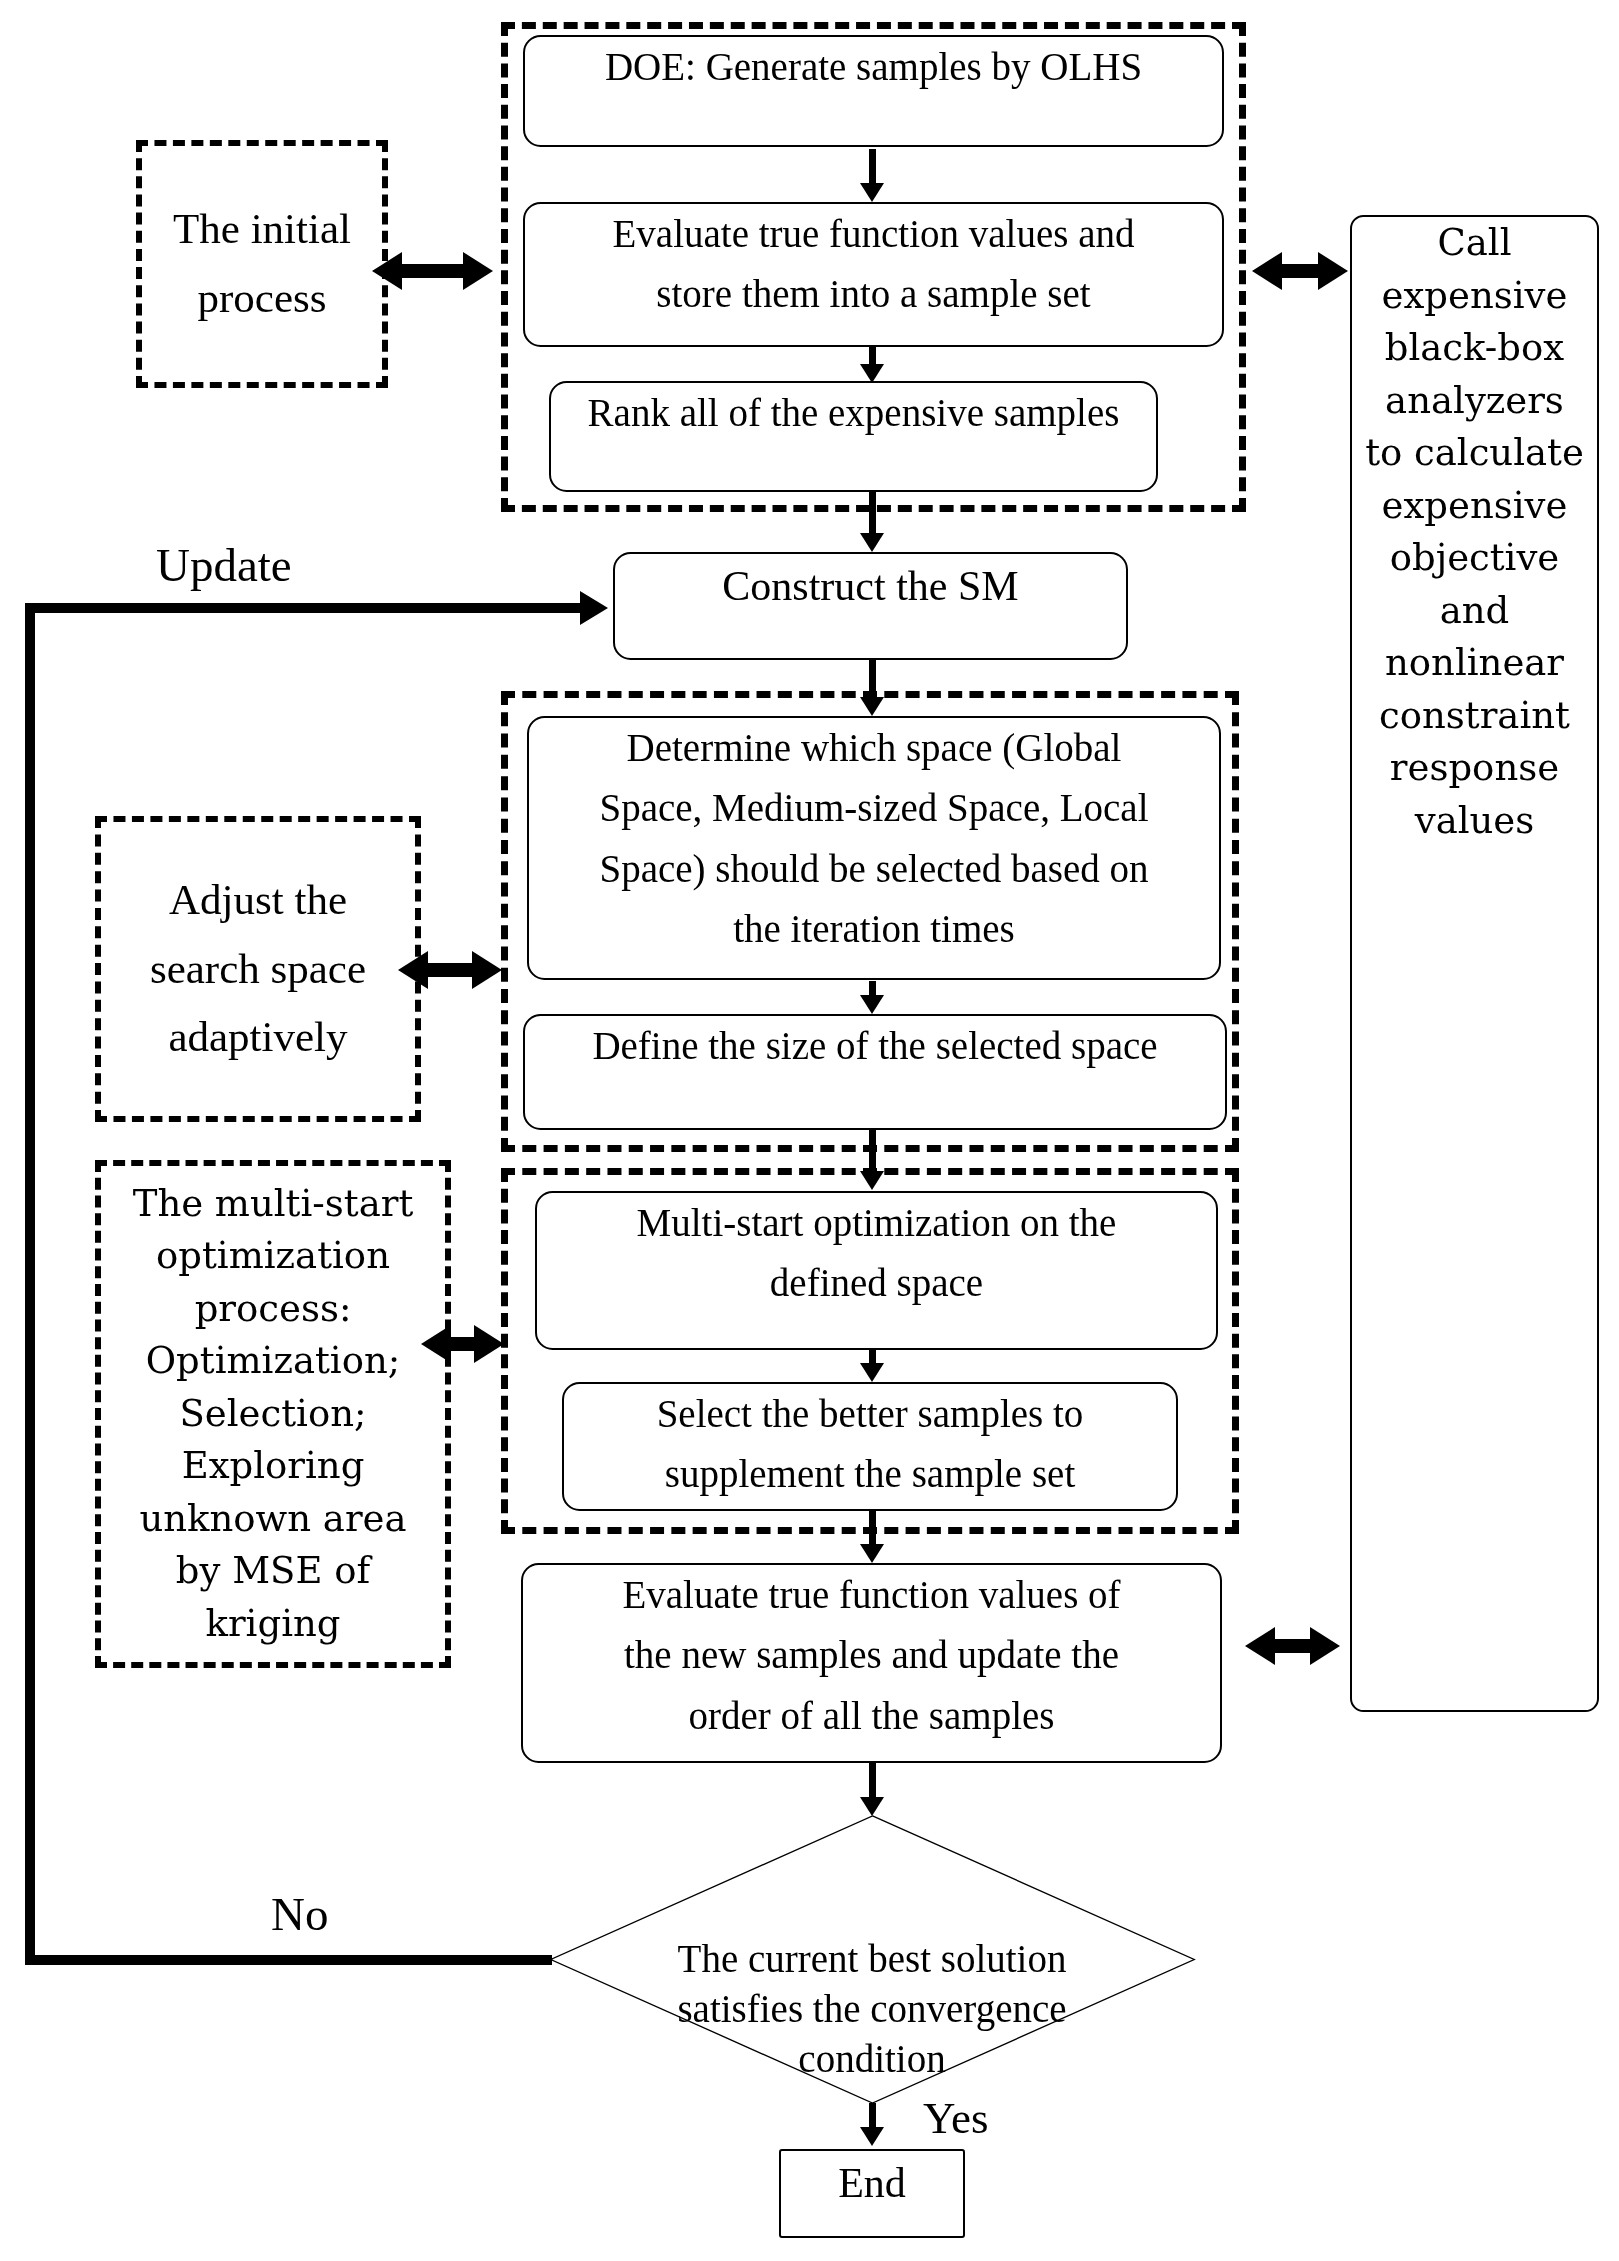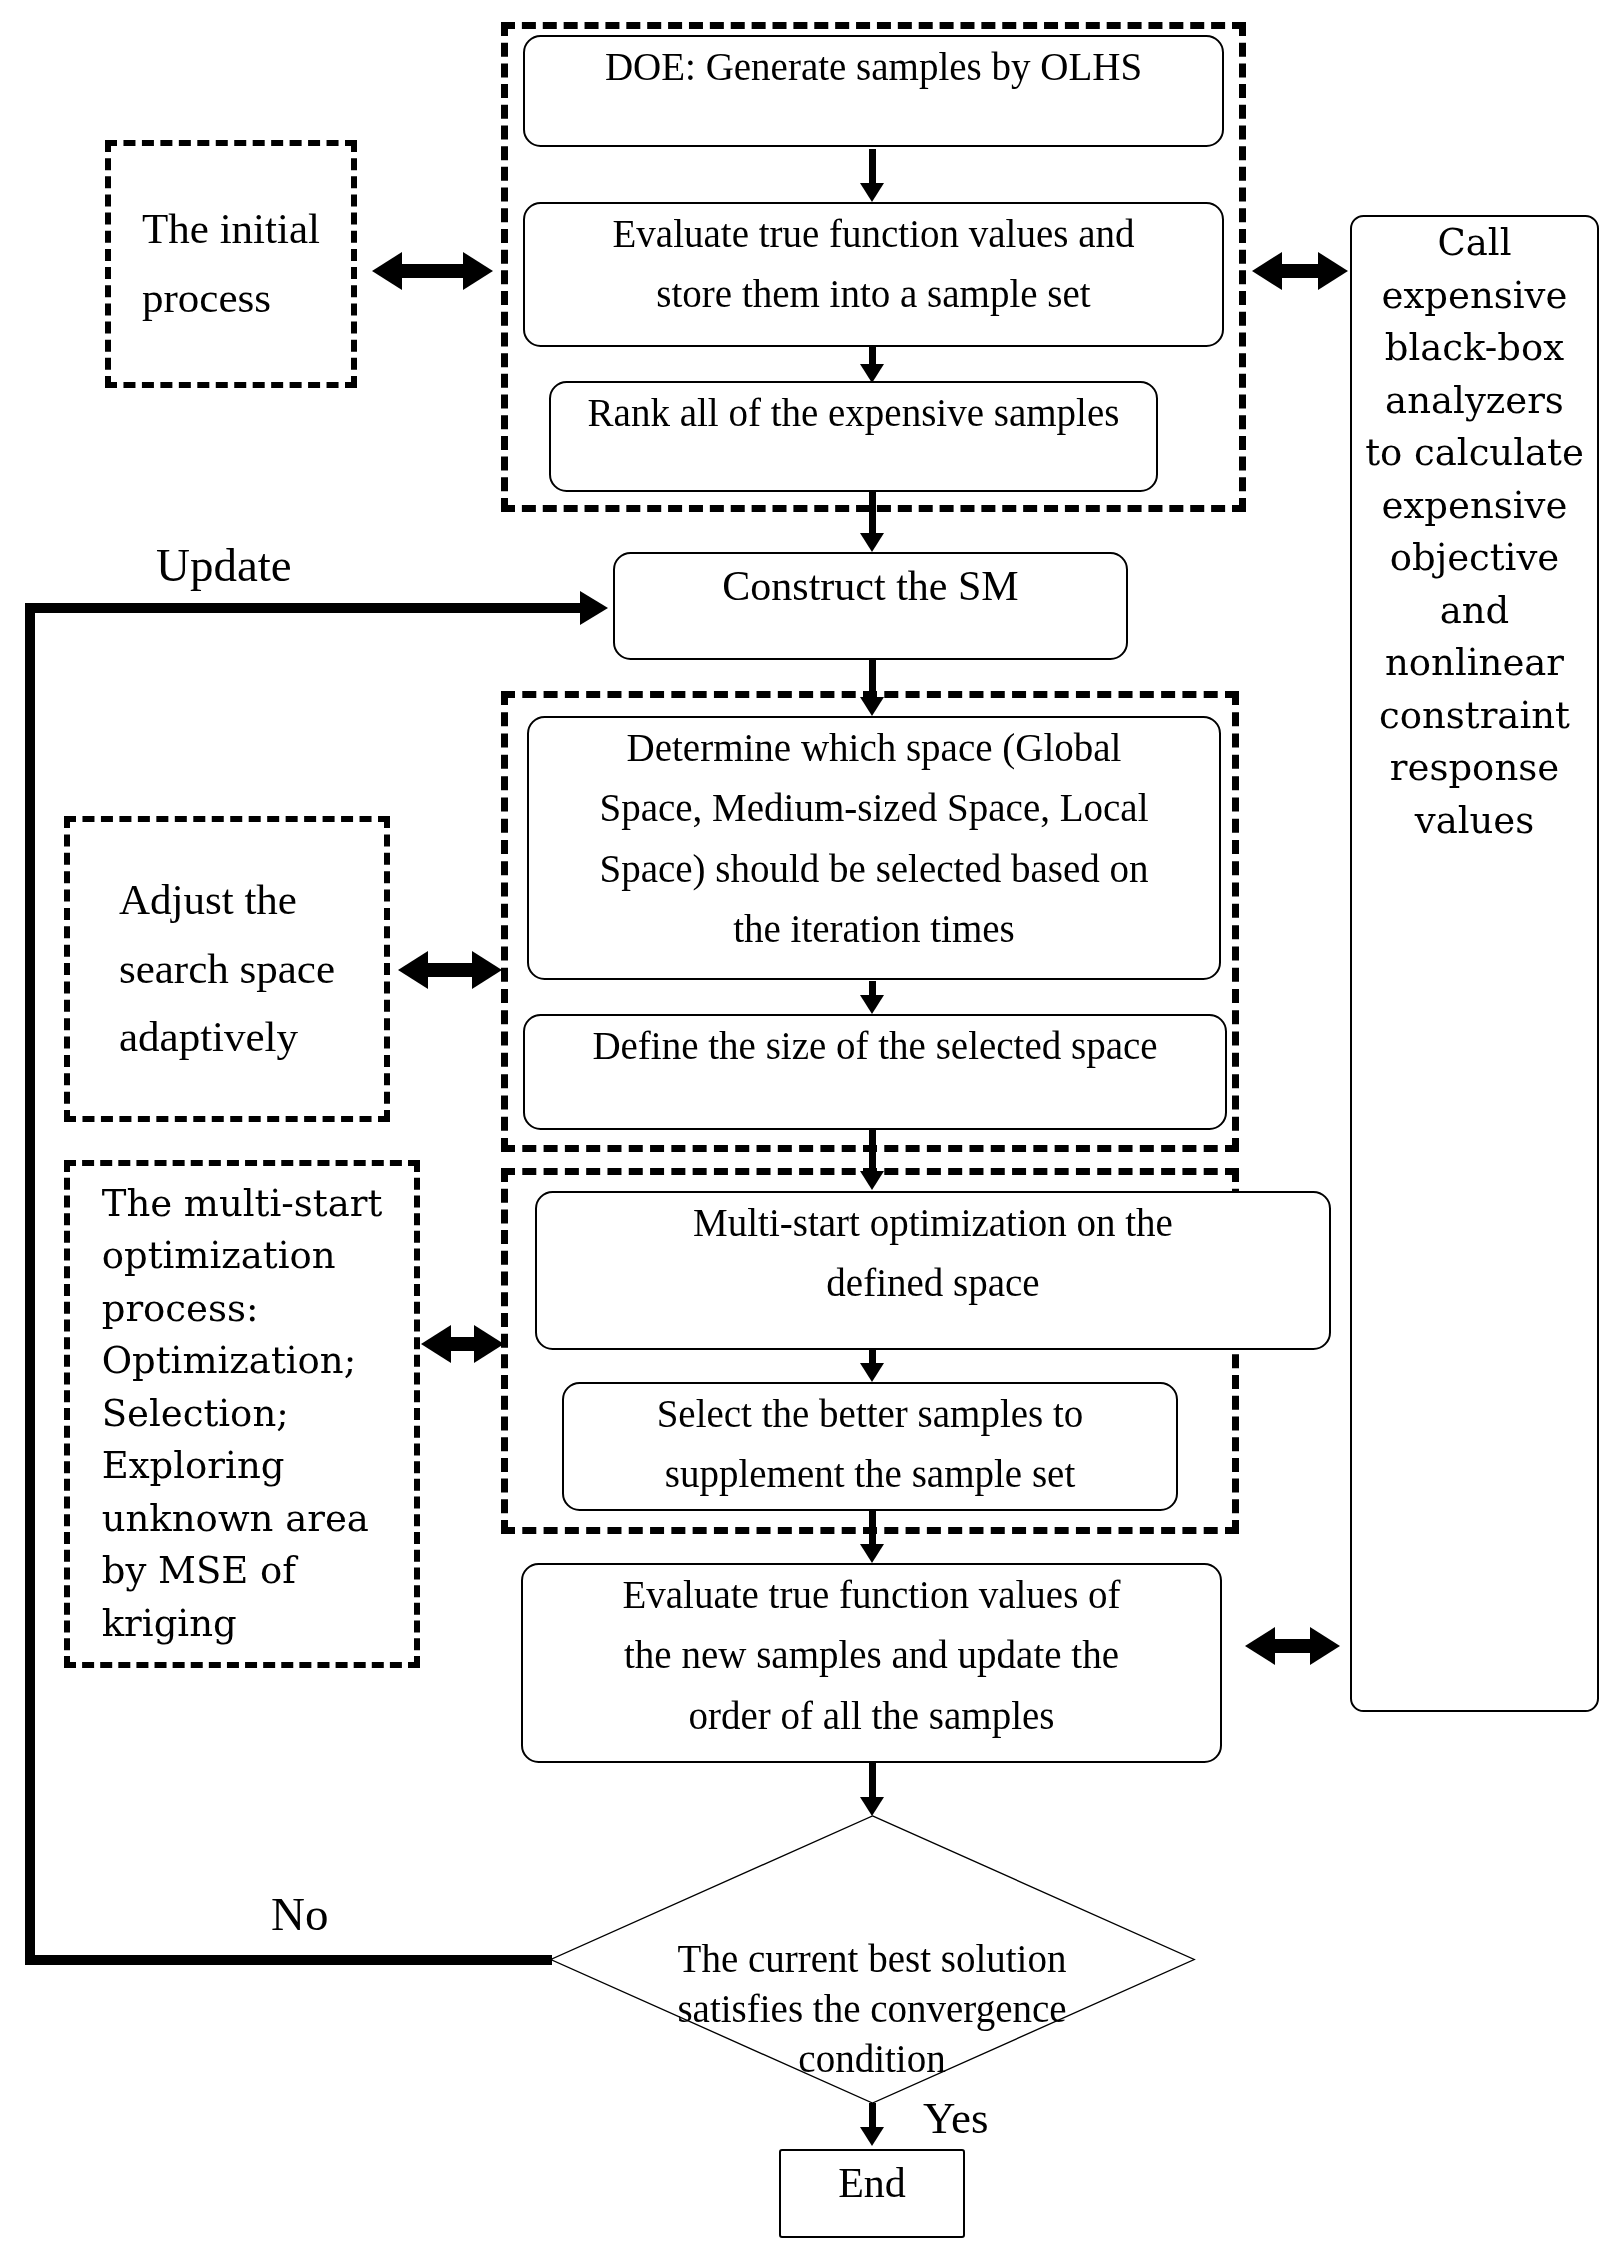--- a/index.html
+++ b/index.html
@@ -19,22 +19,22 @@
   }
   
   .dashedbig {
     position:absolute; box-sizing:border-box;
     border:7.4px dashed #000;
   }
   .dashedside {
     position:absolute; box-sizing:border-box;
     border:6.1px dashed #000;
     display:flex; align-items:center; justify-content:center;
-    white-space:pre-line;
-    font-size:43px; line-height:1.6;
+    text-align:center; white-space:pre-line;
+    font-size:43px; line-height:1.6;margin-left:31px;
   }
   .widefont { font-family:"DejaVu Serif",serif; font-size:37px; line-height:1.42; }
   
   .varrow { position:absolute; width:24.4px; }
   .varrow .vs { position:absolute; left:8.8px; top:0; bottom:17.6px; width:6.8px; background:#000; }
   .varrow .vh { position:absolute; bottom:0; left:0; width:0; height:0;
     border-left:12.2px solid transparent; border-right:12.2px solid transparent;
     border-top:19px solid #000; }
   
   .dblarrow { position:absolute; height:38px; }
@@ -164,21 +164,21 @@
 adaptively</span>
   </div>
   <div class="dblarrow" style="left:398px; top:951px; width:104px;">
     <div class="hl"></div>
     <div class="sh"></div>
     <div class="hr"></div>
   </div>
 
   <div class="dashedbig" style="left:501px; top:1168px; width:738px; height:366px;"></div>
 
-  <div class="box" style="left:535px; top:1191px; width:796px; height:159px;">
+  <div class="box" style="left:535px; top:1191px; width:683px; height:159px;">
     <span>Multi-start optimization on the
 defined space</span>
   </div>
 
   <div class="varrow" style="left:860px; top:1350px; height:32px;">
       <div class="vs"></div>
       <div class="vh"></div>
     </div>
 
   <div class="box" style="left:562px; top:1382px; width:616px; height:129px;">

